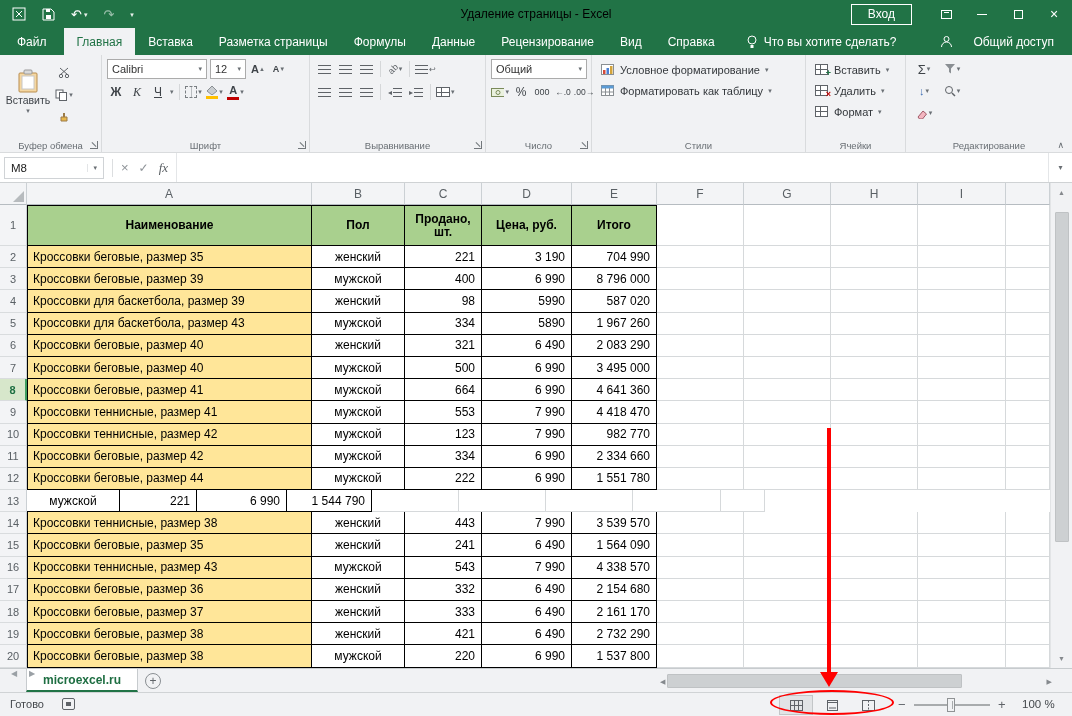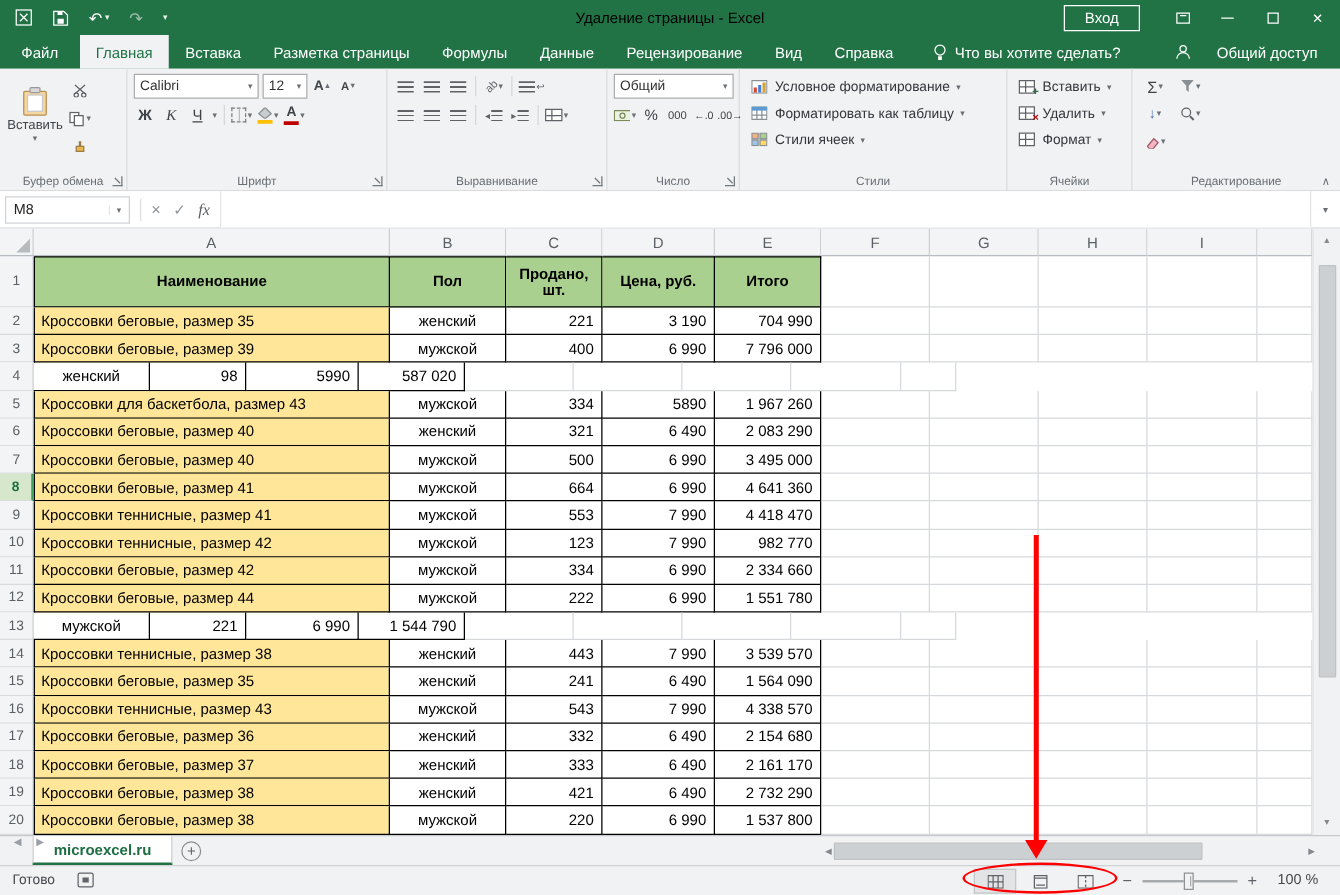--- a/index.html
+++ b/index.html
@@ -386,32 +386,20 @@
             <rect x="0.5" y="0.5" width="12" height="10" fill="#fff" stroke="#8a8f93"></rect>
             <rect x="0.5" y="0.5" width="12" height="3" fill="#5b9bd5"></rect>
             <line x1="4.5" y1="3" x2="4.5" y2="10.5" stroke="#8a8f93"></line>
             <line x1="8.5" y1="3" x2="8.5" y2="10.5" stroke="#8a8f93"></line>
             <line x1="0.5" y1="7" x2="12.5" y2="7" stroke="#8a8f93"></line>
           </svg>
       </span>
       <span>Форматировать как таблицу</span>
         <span class="car">▾</span>
     </div>
-    <div class="stylerow">
-      <span class="sic">
-        <svg width="13" height="11">
-            <rect x="0.5" y="0.5" width="5" height="4.5" fill="#f4b183" stroke="#8a8f93"></rect>
-            <rect x="7" y="0.5" width="5.5" height="4.5" fill="#a9d08e" stroke="#8a8f93"></rect>
-            <rect x="0.5" y="6" width="5" height="4.5" fill="#9dc3e6" stroke="#8a8f93"></rect>
-            <rect x="7" y="6" width="5.5" height="4.5" fill="#ffd966" stroke="#8a8f93"></rect>
-          </svg>
-      </span>
-      <span>Стили ячеек</span>
-        <span class="car">▾</span>
-    </div>
     <div class="rg-label">Стили</div>
   </div>
 
   <div class="rg" style="width:100px">
     <div class="stylerow">
       <span class="sic">
           <span class="gridic">
             <span class="ovl" style="color:#217346">+</span>
           </span>
         </span>
@@ -534,29 +522,30 @@
         <div class="cell empty" style="width: 87px;"></div>
         <div class="cell empty" style="width: 88px;"></div>
         <div class="cell empty" style="width: 44px;"></div>
       </div>
       <div class="gridrow" style="height: 22.2px;">
         <div class="rh">3</div>
         <div class="cell tbl cfirst cname" style="width: 285px;">Кроссовки беговые, размер 39</div>
         <div class="cell tbl cgender" style="width: 93px;">мужской</div>
         <div class="cell tbl cnum" style="width: 77px;">400</div>
         <div class="cell tbl cnum" style="width: 90px;">6 990</div>
-        <div class="cell tbl cnum" style="width: 85px;">7 796 000</div>
+        <div class="cell tbl cnum" style="width: 85px;">8 796 000</div>
         <div class="cell empty" style="width: 87px;"></div>
         <div class="cell empty" style="width: 87px;"></div>
         <div class="cell empty" style="width: 87px;"></div>
         <div class="cell empty" style="width: 88px;"></div>
         <div class="cell empty" style="width: 44px;"></div>
       </div>
       <div class="gridrow" style="height: 22.2px;">
         <div class="rh">4</div>
+        <div class="cell tbl cfirst cname" style="width: 285px;">Кроссовки для баскетбола, размер 39</div>
         <div class="cell tbl cgender" style="width: 93px;">женский</div>
         <div class="cell tbl cnum" style="width: 77px;">98</div>
         <div class="cell tbl cnum" style="width: 90px;">5990</div>
         <div class="cell tbl cnum" style="width: 85px;">587 020</div>
         <div class="cell empty" style="width: 87px;"></div>
         <div class="cell empty" style="width: 87px;"></div>
         <div class="cell empty" style="width: 87px;"></div>
         <div class="cell empty" style="width: 88px;"></div>
         <div class="cell empty" style="width: 44px;"></div>
       </div>

